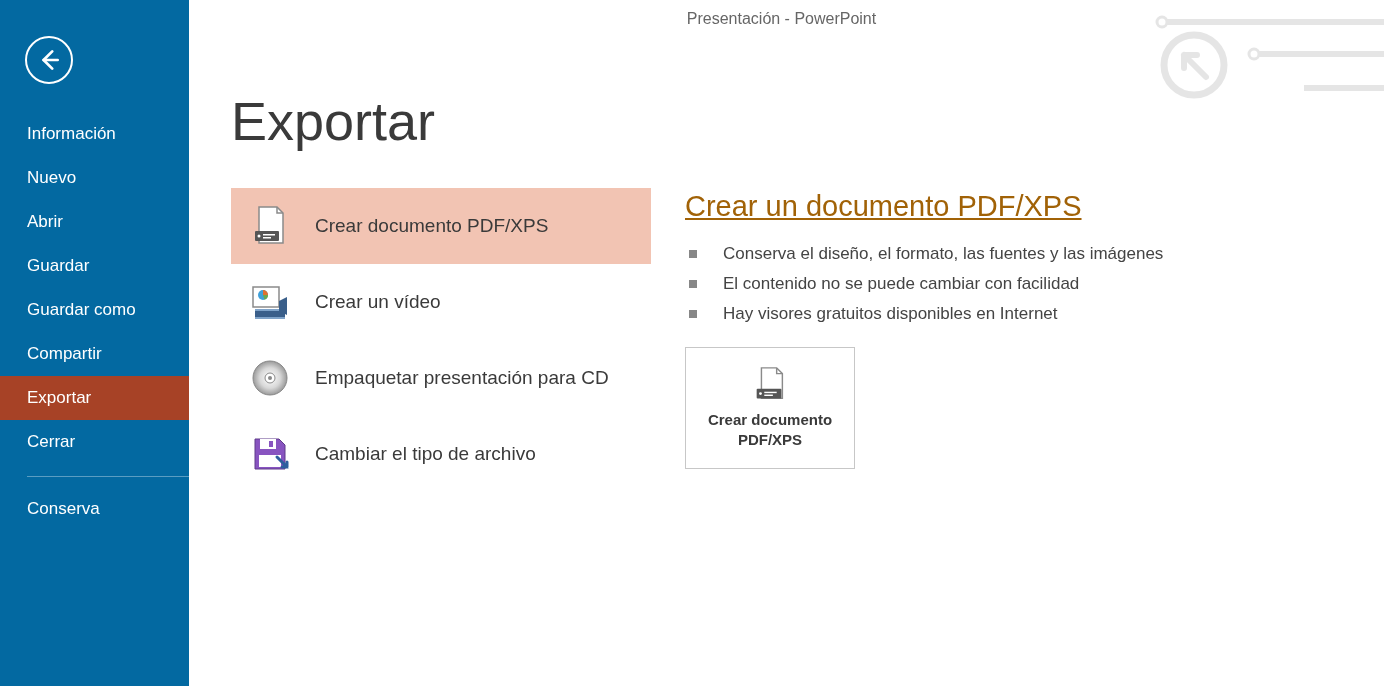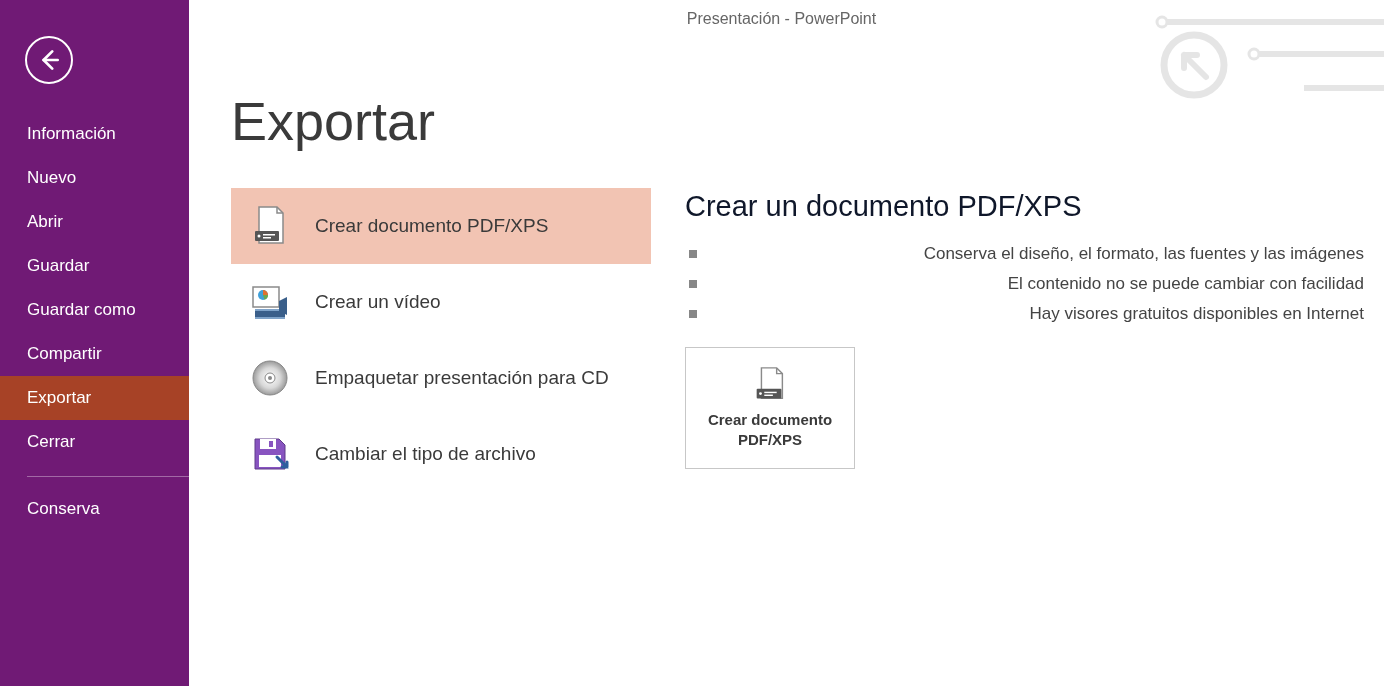--- a/index.html
+++ b/index.html
@@ -10,21 +10,21 @@
     overflow: hidden;
     background: #fff;
     color: #444;
     position: relative;
   }
   .sidebar {
     position: absolute;
     left: 0; top: 0;
     width: 212px;
     height: 686px;
-    background: #701a75;
+    background: #0369a1;
     color: #fff;
   }
   .back-btn {
     width: 48px;
     height: 48px;
     border: 2.5px solid #fff;
     border-radius: 50%;
     margin: 36px 0 0 25px;
     display: flex;
     align-items: center;
@@ -96,25 +96,26 @@
     color: #3a3a3a;
     line-height: 1.3;
   }
   .detail-pane {
     position: absolute;
     left: 496px; top: 190px;
     right: 20px;
   }
   .detail-title {
     font-size: 29px;
-    color: #0f172a;
+    color: #a16207;
     font-weight: 400;
     margin-bottom: 16px;
-  }
-  .bullet-list { list-style: none; text-align: right; }
+    text-decoration: underline;
+  }
+  .bullet-list { list-style: none; }
   .bullet-list li {
     font-size: 17px;
     color: #444;
     padding: 5px 0 5px 38px;
     position: relative;
   }
   .bullet-list li::before {
     content: "";
     position: absolute;
     left: 4px; top: 11px;

